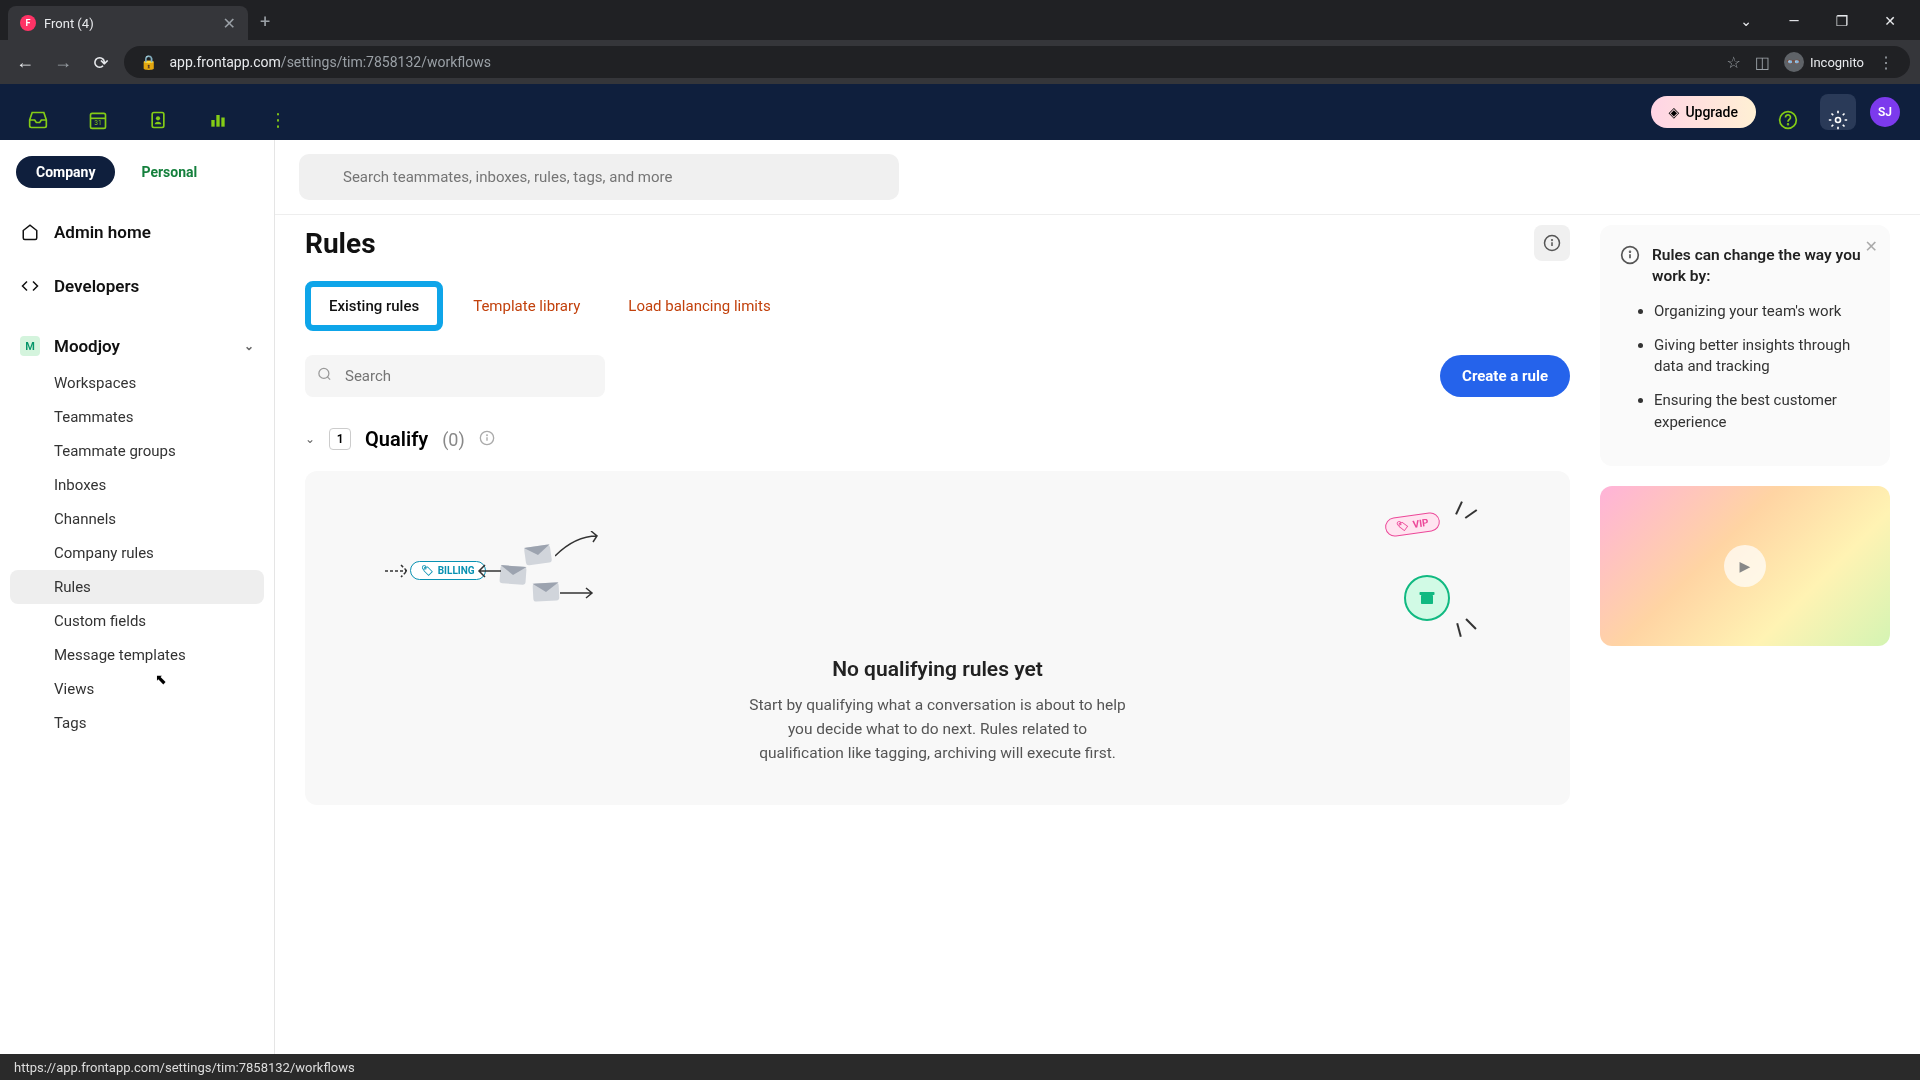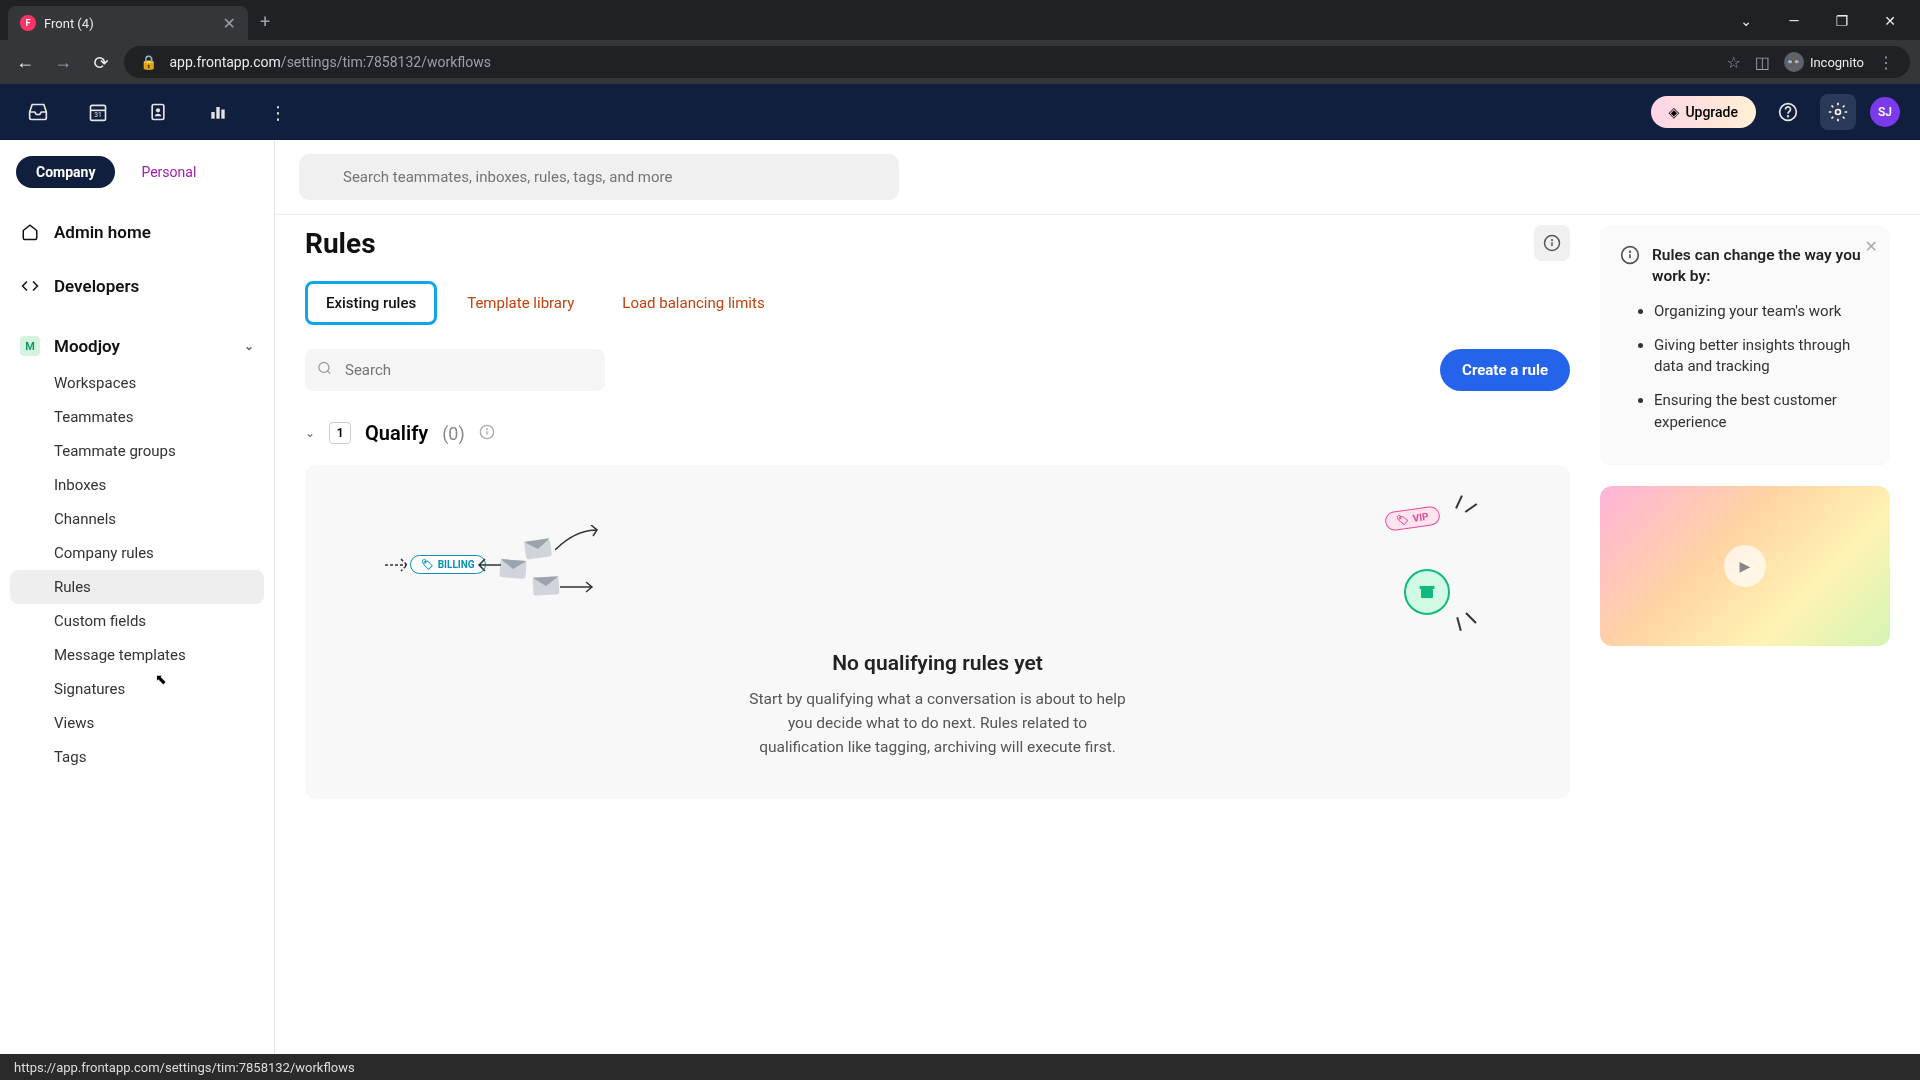--- a/index.html
+++ b/index.html
@@ -20,33 +20,33 @@
 .nav-btn.active { color: #e8eaed; }
 .address-bar { flex: 1; background: #202124; border-radius: 20px; height: 32px; display: flex; align-items: center; padding: 0 16px; color: #9aa0a6; gap: 12px; font-size: 14px; }
 .url-text { color: #e8eaed; }
 .url-path { color: #9aa0a6; }
 .addr-icons { margin-left: auto; display: flex; gap: 14px; align-items: center; color: #9aa0a6; font-size: 16px; }
 .incognito-badge { display: flex; align-items: center; gap: 6px; color: #e8eaed; font-size: 13px;}
 .incognito-icon { width: 20px; height: 20px; background: #5f6368; border-radius: 50%; display: flex; align-items: center; justify-content: center; font-size: 12px; }
 
 
 .app-topbar { background: #0f1f3d; height: 56px; display: flex; align-items: center; padding: 0 20px; gap: 24px; }
-.topbar-icon { width: 36px; height: 36px; display: flex; align-items: center; justify-content: center; color: #e5e5e5; border-radius: 8px; cursor: pointer; font-size: 18px; }
+.topbar-icon { width: 36px; height: 36px; display: flex; align-items: flex-end; justify-content: center; color: #84cc16; border-radius: 8px; cursor: pointer; font-size: 18px; }
 .topbar-right { margin-left: auto; display: flex; align-items: center; gap: 14px; }
 .upgrade-btn { background: linear-gradient(90deg, #ffd4e5, #fff0d4); border: none; padding: 8px 18px; border-radius: 18px; font-size: 14px; font-weight: 500; display: flex; align-items: center; gap: 6px; cursor: pointer; }
 .avatar { width: 30px; height: 30px; border-radius: 50%; background: #7c3aed; color: #fff; display: flex; align-items: center; justify-content: center; font-size: 12px; font-weight: 600; }
 .topbar-settings { background: #2a3a58; }
 
 
 .app-body { display: flex; height: calc(100vh - 40px - 44px - 56px - 26px); background: #fff; }
 .sidebar { width: 275px; border-right: 1px solid #e5e5e5; padding: 16px 10px; overflow-y: auto; position: relative; }
 .sidebar::-webkit-scrollbar { width: 10px; }
 .sidebar::-webkit-scrollbar-thumb { background: #ccc; border-radius: 5px; }
 .scope-toggle { display: flex; gap: 6px; margin-bottom: 24px; padding-left: 6px; }
-.scope-btn { padding: 8px 20px; border-radius: 20px; border: none; font-size: 14px; cursor: pointer; background: transparent; color: #a21caf; }
+.scope-btn { padding: 8px 20px; border-radius: 20px; border: none; font-size: 14px; cursor: pointer; background: transparent; color: #15803d; font-weight: bold; }
 .scope-btn.active { background: #0f1f3d; color: #fff; font-weight: 700; }
 .nav-item-top { display: flex; align-items: center; gap: 14px; padding: 10px 10px; font-size: 17px; font-weight: 600; color: #111; cursor: pointer; border-radius: 8px; }
 .nav-icon { width: 20px; display: flex; justify-content: center; font-size: 16px; }
 .workspace-item { display: flex; align-items: center; gap: 14px; padding: 10px 10px; font-size: 17px; font-weight: 600; color: #111; }
 .workspace-badge { width: 20px; height: 20px; background: #d4f4dd; color: #059669; border-radius: 4px; display: flex; align-items: center; justify-content: center; font-size: 11px; font-weight: 600; }
 .chevron { margin-left: auto; color: #666; font-size: 12px; }
 .nav-subitem { padding: 8px 10px 8px 44px; font-size: 15px; color: #333; cursor: pointer; border-radius: 8px; }
 .nav-subitem.active { background: #eeeeee; }
 
 
@@ -59,21 +59,21 @@
 .content-area { flex: 1; padding: 10px 30px 20px 30px; overflow-y: auto; display: flex; gap: 30px; border-top: 1px solid #eee; }
 .content-left { flex: 1; }
 .content-right { width: 290px; }
 
 .page-header { display: flex; align-items: center; margin-bottom: 20px; }
 .page-title { font-size: 28px; font-weight: 700; color: #111; }
 .info-btn { margin-left: auto; width: 36px; height: 36px; background: #f0f0f0; border-radius: 8px; display: flex; align-items: center; justify-content: center; color: #555; cursor: pointer; }
 
 .tabs-row { display: flex; gap: 12px; margin-bottom: 24px; }
 .tab-btn { padding: 10px 18px; border-radius: 8px; font-size: 15px; color: #c2410c; cursor: pointer; background: transparent; border: none; }
-.tab-btn.active { background: #fff; border: 3px solid #0ea5e9; color: #111; font-weight: 500; }
+.tab-btn.active { background: #fff; border: 6px solid #0ea5e9; color: #111; font-weight: 500; }
 
 .actions-row { display: flex; align-items: center; margin-bottom: 30px; }
 .mini-search { background: #f5f5f5; border: none; border-radius: 8px; padding: 12px 16px 12px 40px; font-size: 15px; width: 300px; }
 .mini-search-wrapper { position: relative; }
 .mini-search-wrapper .search-icon-inner { position: absolute; left: 12px; top: 50%; transform: translateY(-50%); color: #999; }
 .create-btn { margin-left: auto; background: #2563eb; color: #fff; border: none; padding: 12px 22px; border-radius: 22px; font-size: 15px; font-weight: 700; cursor: pointer; }
 
 .section-header { display: flex; align-items: center; gap: 14px; margin-bottom: 20px; }
 .section-chevron { color: #666; font-size: 12px; }
 .section-number { width: 22px; height: 22px; border: 1px solid #ccc; border-radius: 4px; display: flex; align-items: center; justify-content: center; font-size: 12px; font-weight: 600; }
@@ -237,21 +237,20 @@
     <div id="nav-subitems">
         <div class="nav-subitem">Workspaces</div>
         <div class="nav-subitem">Teammates</div>
         <div class="nav-subitem">Teammate groups</div>
         <div class="nav-subitem">Inboxes</div>
         <div class="nav-subitem">Channels</div>
         <div class="nav-subitem">Company rules</div>
         <div class="nav-subitem active">Rules</div>
         <div class="nav-subitem">Custom fields</div>
         <div class="nav-subitem">Message templates</div>
-        <div class="nav-subitem">Signatures</div>
         <div class="nav-subitem">Views</div>
         <div class="nav-subitem">Tags</div>
       </div>
     <span class="cursor-ptr">⬉</span>
   </div>
 
   <div class="main-content">
     <div class="search-row">
       <div class="search-wrapper">
         <span class="search-icon-inner">

